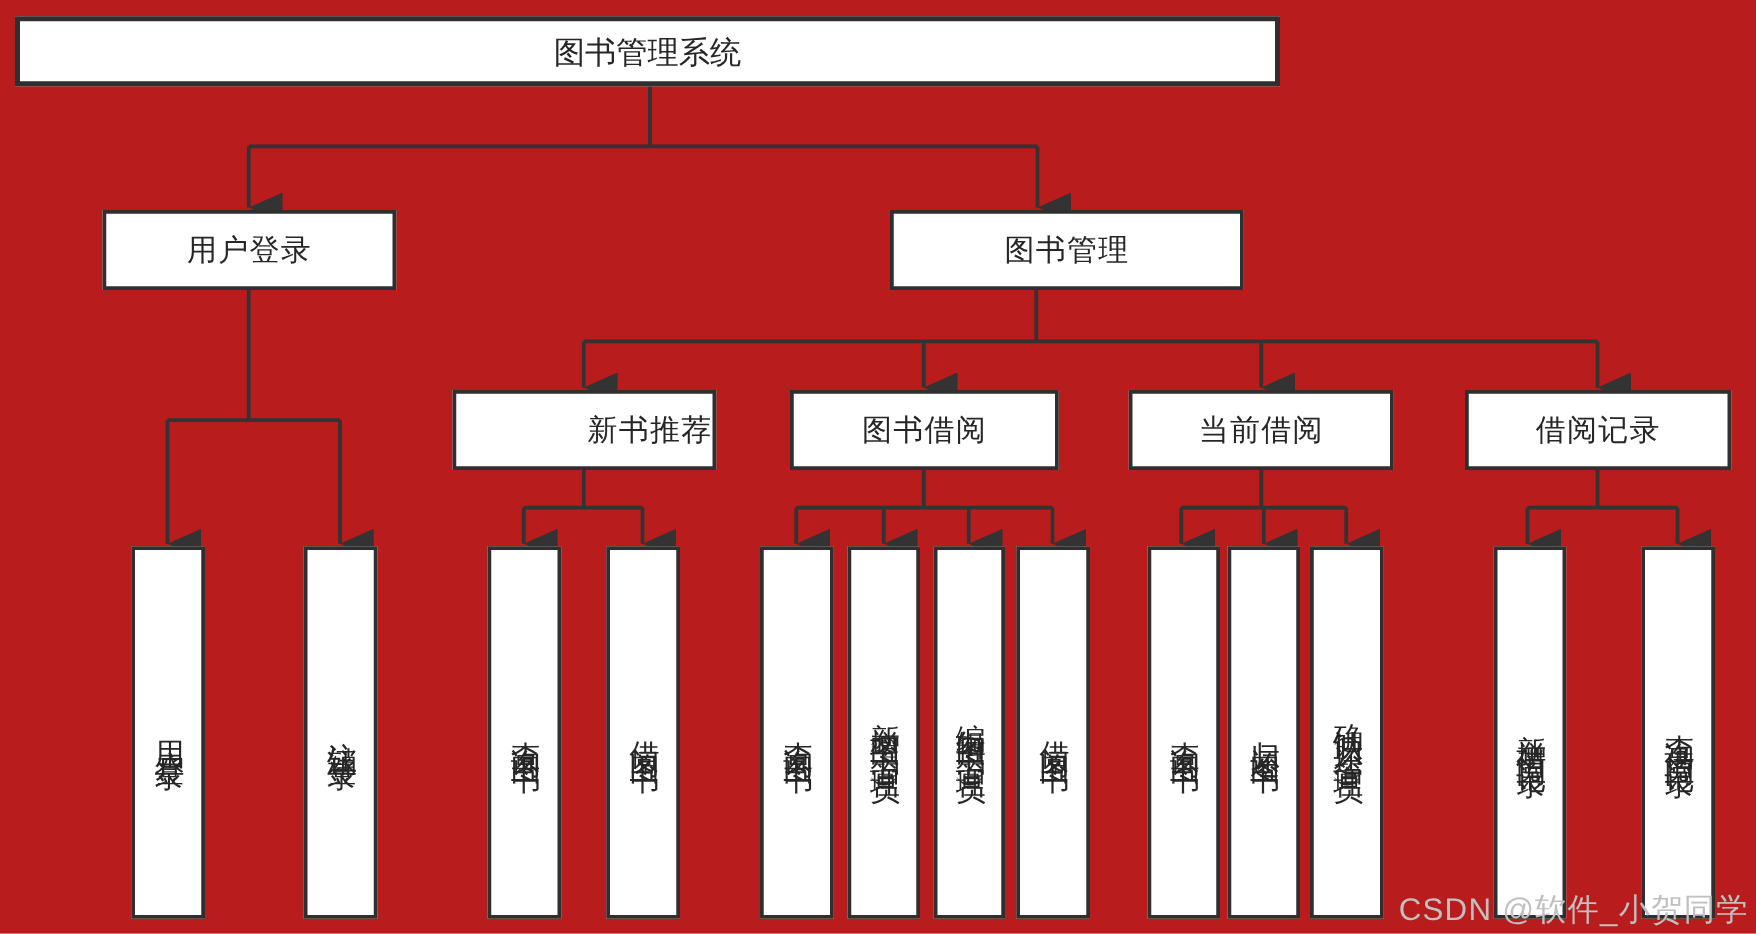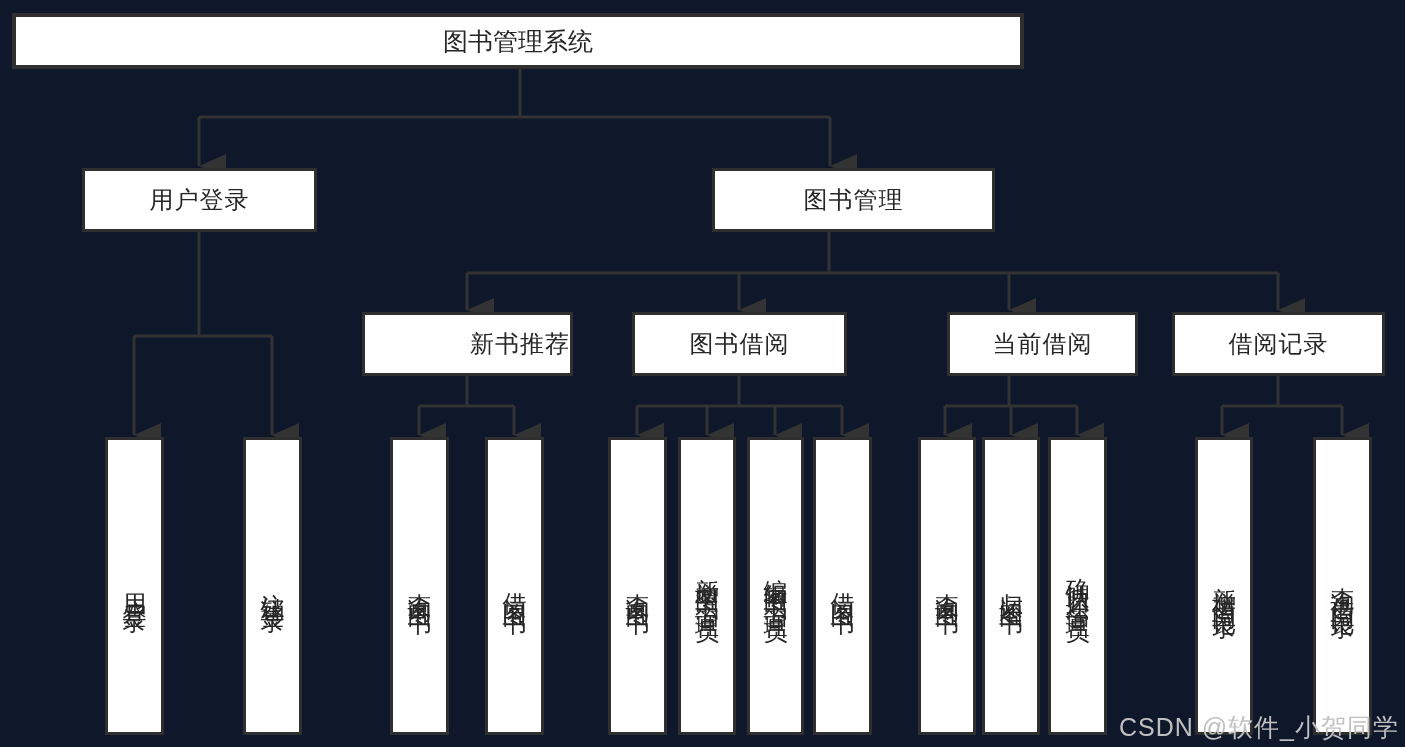--- a/index.html
+++ b/index.html
@@ -1,17 +1,17 @@
 <!DOCTYPE html>
 <html><head>
 <meta charset="utf-8">
 <style>
   html,body{margin:0;padding:0;background:#ffffff;}
   #stage{
-    position:relative;width:1405px;height:747px;background:#0f172a;overflow:hidden;
+    position:relative;width:1405px;height:747px;background:#b91c1c;overflow:hidden;
     font-family:"Liberation Sans", sans-serif;color:#262626;
   }
   #wires{position:absolute;left:0;top:0;z-index:0;}
   .box{
     position:absolute;box-sizing:border-box;background:#ffffff;
     border:3px solid #2f2f2f;display:flex;align-items:center;justify-content:center;
     z-index:1;text-align:center;
   }
   .box.root{border-width:4px;font-size:25px;}
   .box.h{font-size:24px;letter-spacing:1px;}
@@ -81,21 +81,21 @@
   <div class="box h" style="left:712px;top:168px;width:283px;height:64px;">
     <span>图书管理</span>
   </div>
 
   <div class="box h" style="left:362px;top:312px;width:211px;height:64px;justify-content:flex-end;">
     <span>新书推荐</span>
   </div>
   <div class="box h" style="left:632px;top:312px;width:215px;height:64px;">
     <span>图书借阅</span>
   </div>
-  <div class="box h" style="left:903px;top:312px;width:191px;height:64px;margin-left:44px;">
+  <div class="box h" style="left:903px;top:312px;width:212px;height:64px;">
     <span>当前借阅</span>
   </div>
   <div class="box h" style="left:1172px;top:312px;width:213px;height:64px;">
     <span>借阅记录</span>
   </div>
 
   <div class="box v" style="left:105px;top:437px;width:59px;height:298px;">
     <span class="vtext">用户登录</span>
   </div>
   <div class="box v" style="left:243px;top:437px;width:59px;height:298px;">

